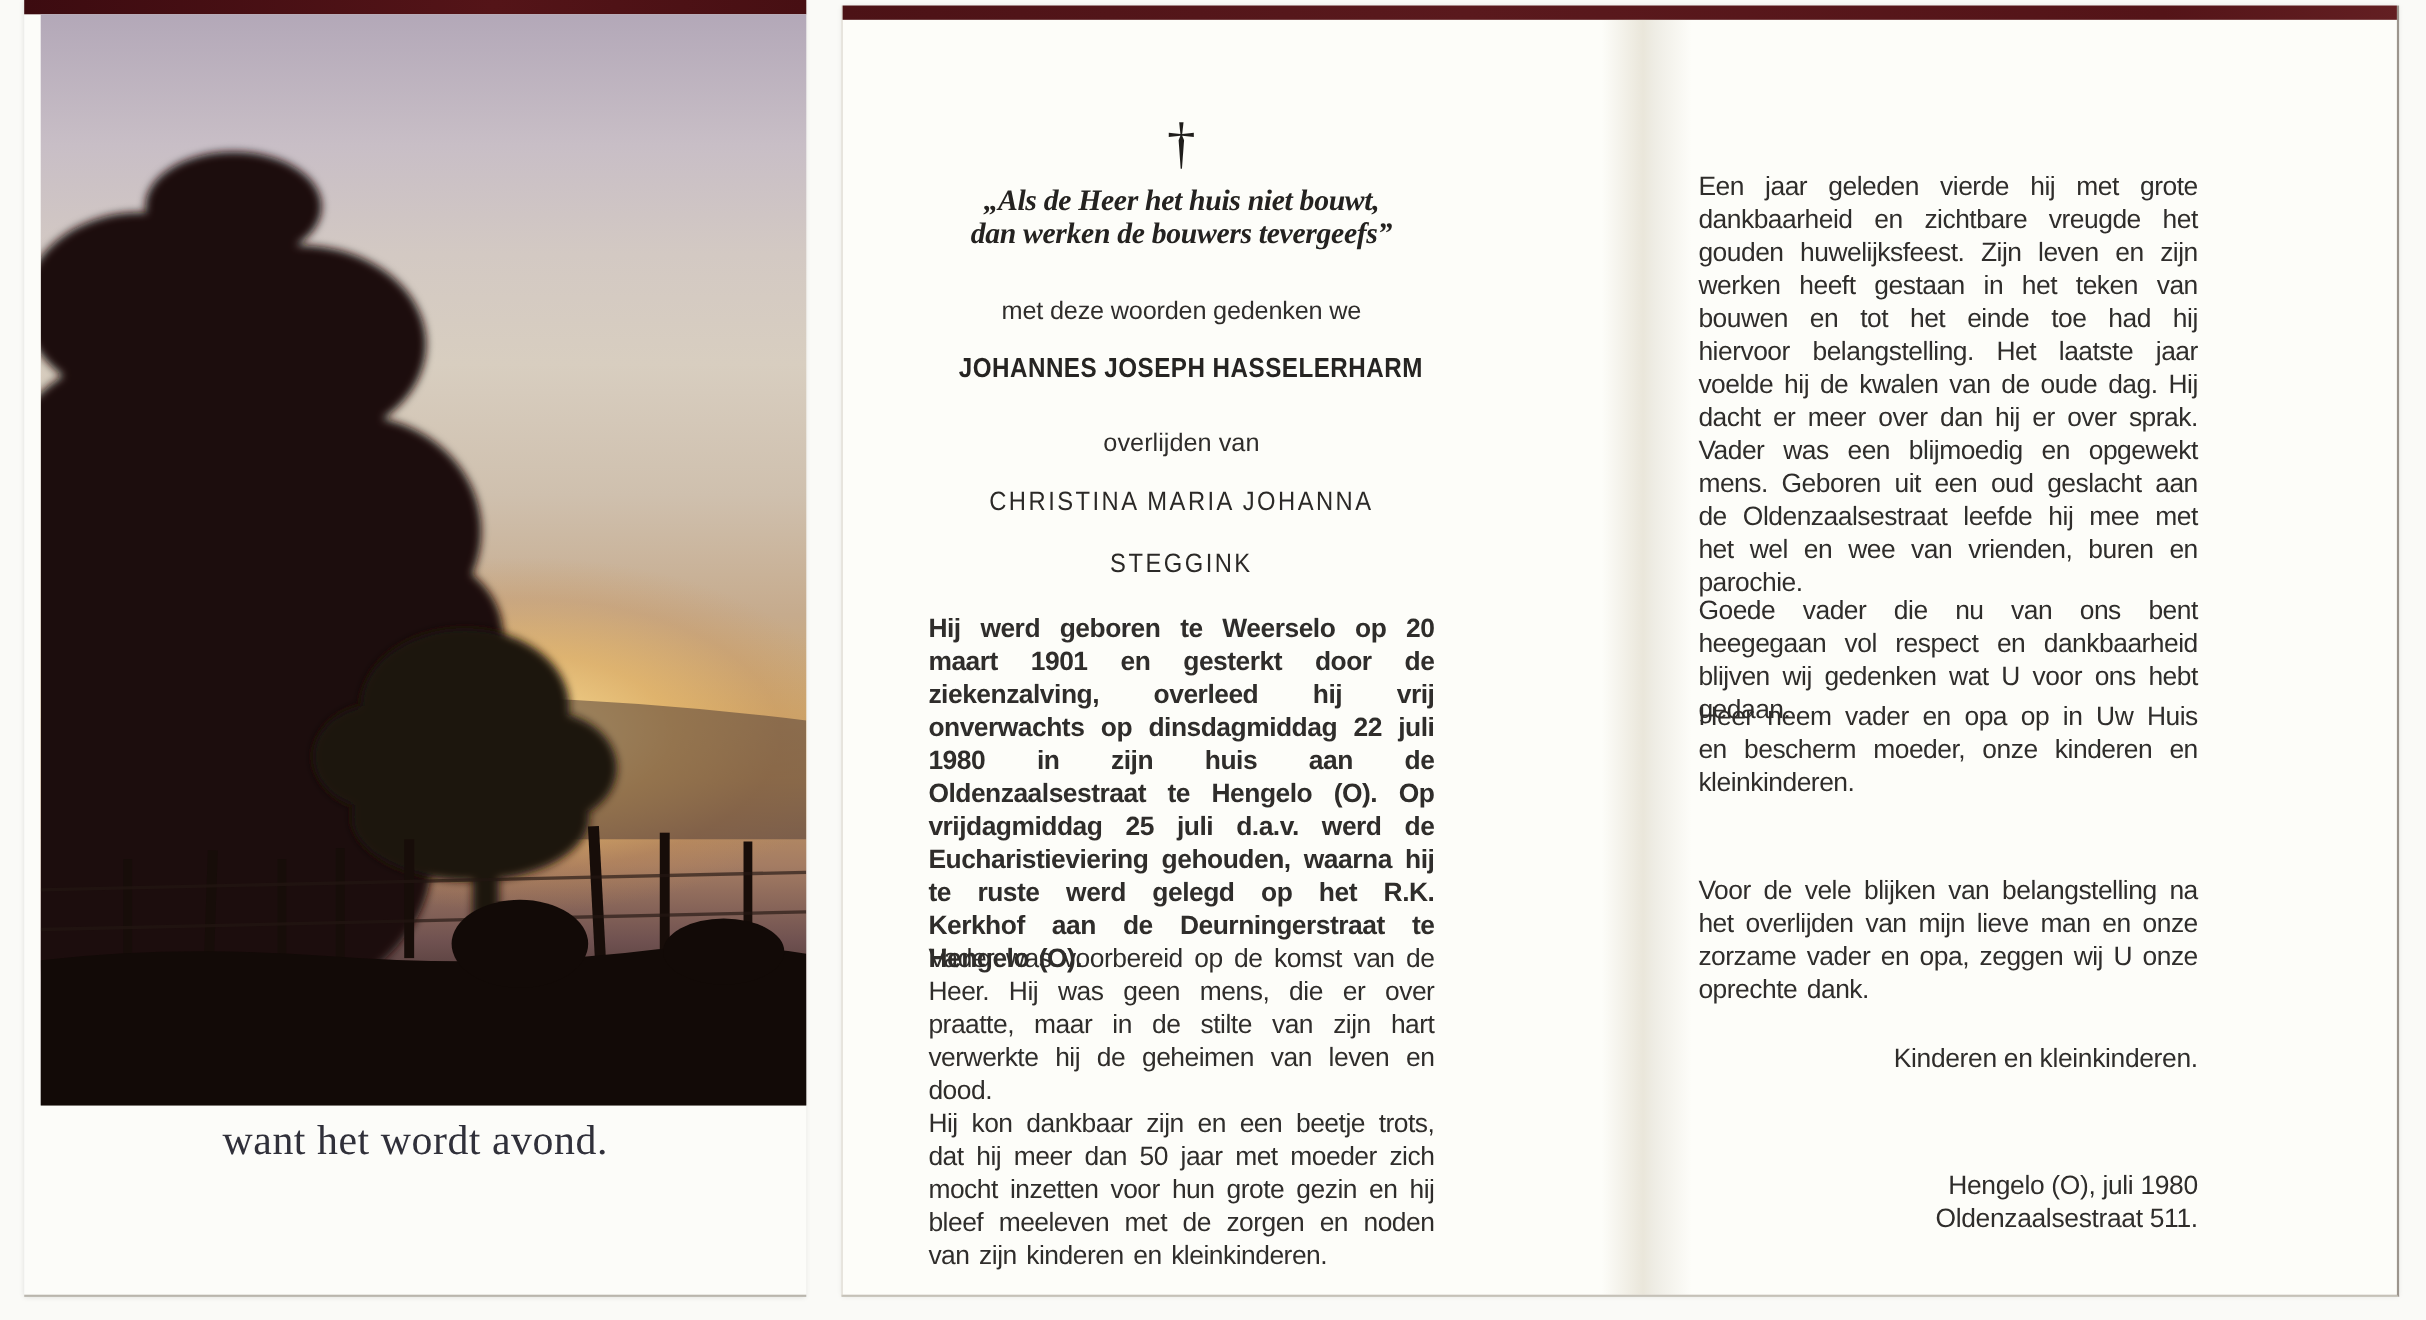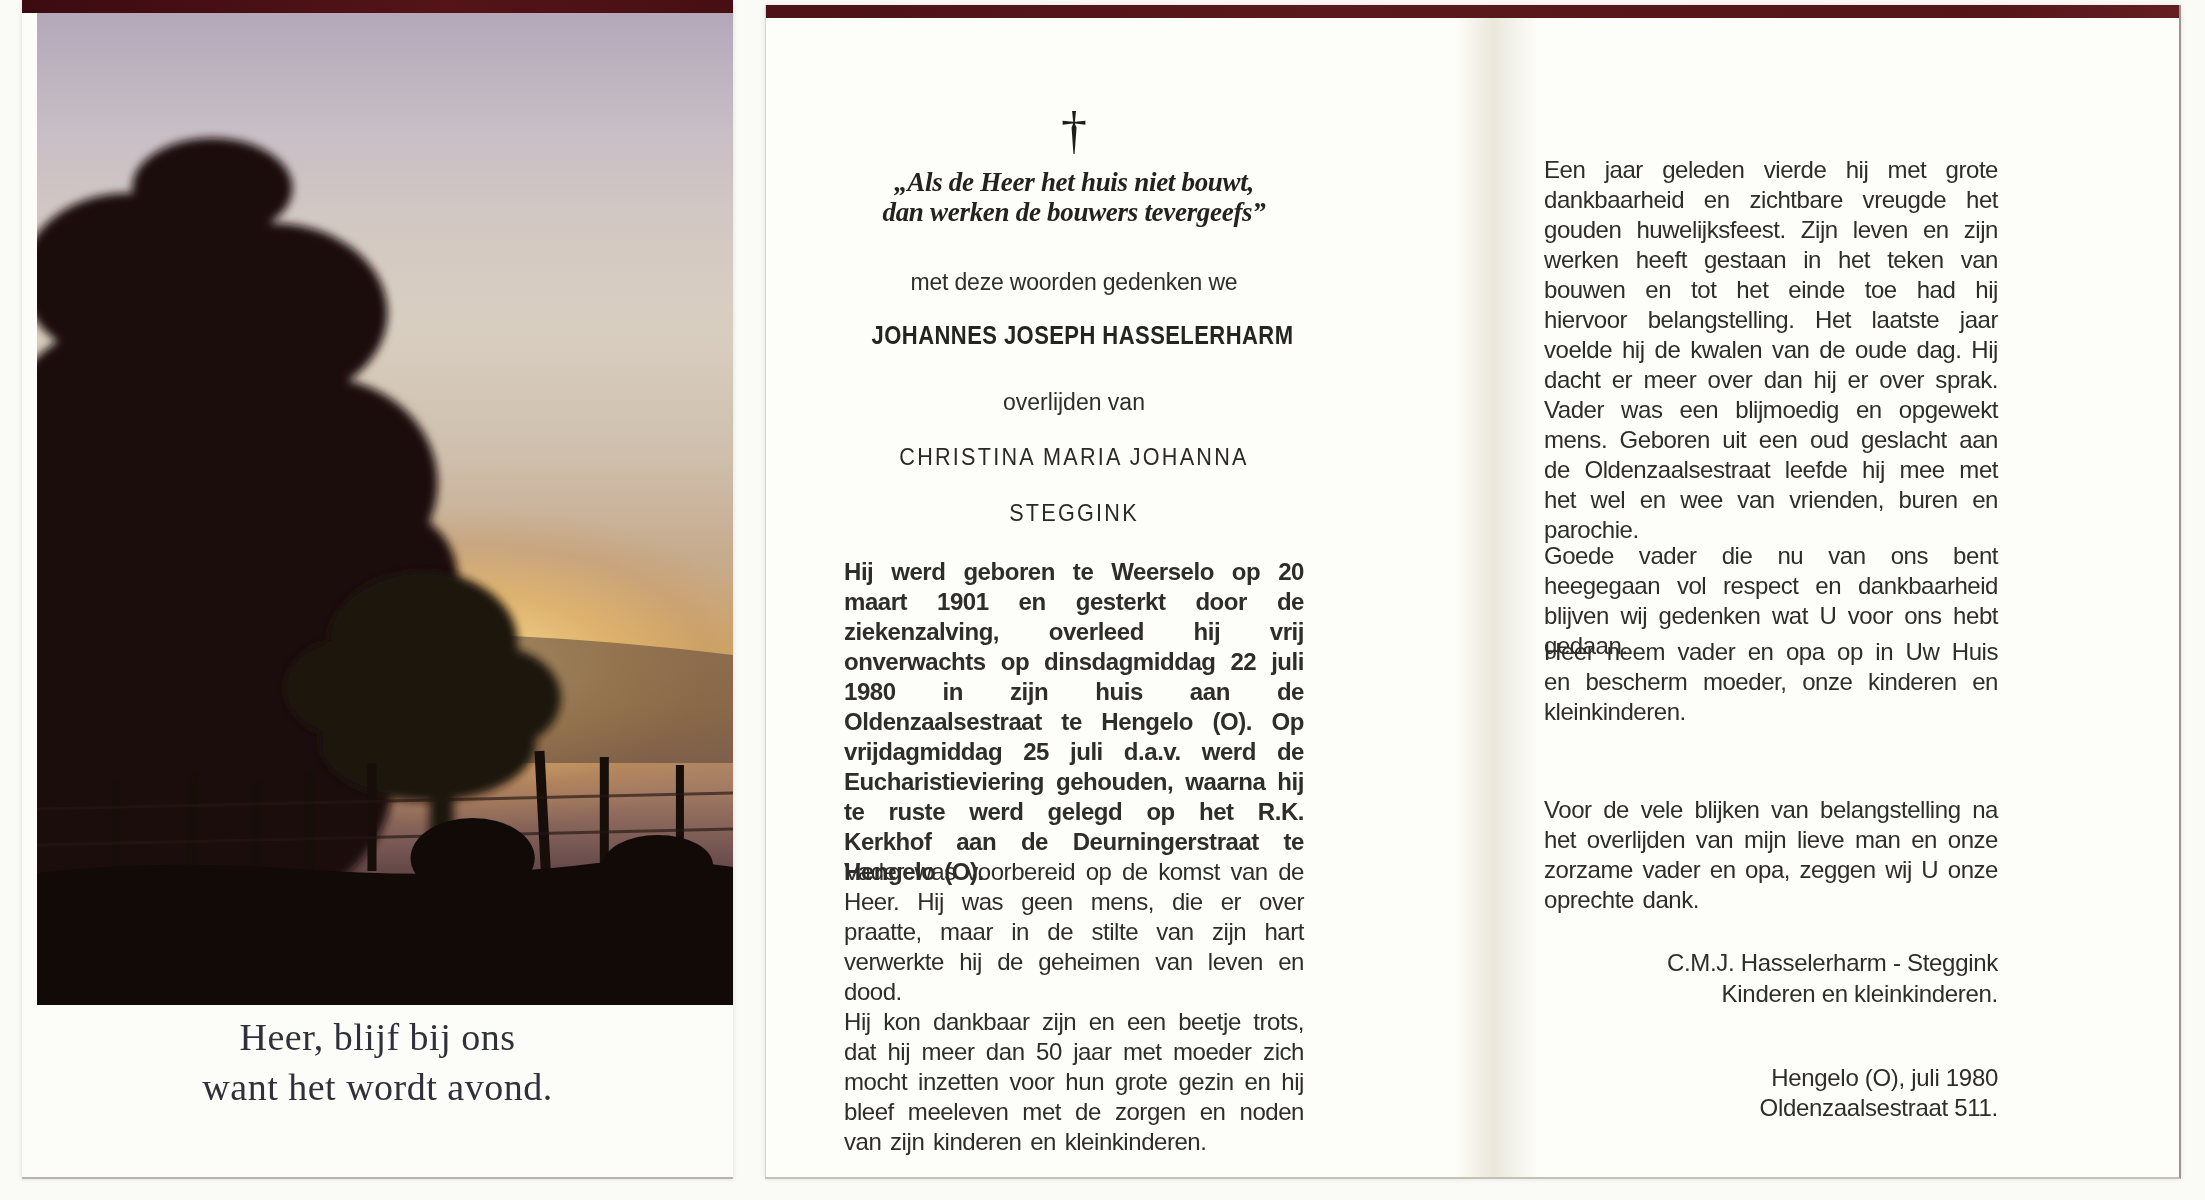--- a/index.html
+++ b/index.html
@@ -125,21 +125,20 @@
         <path d="M0 796 L695 780" stroke="#241712" stroke-width="3" fill="none" opacity=".65"></path>
         <path d="M0 832 L695 816" stroke="#241712" stroke-width="3" fill="none" opacity=".65"></path>
 
         <path d="M0 860 Q 120 846 260 856 Q 420 868 560 850 Q 630 844 695 854 L695 992 L0 992 Z" fill="#120a07"></path>
         <ellipse cx="435" cy="845" rx="62" ry="40" fill="#120a07"></ellipse>
         <ellipse cx="620" cy="852" rx="55" ry="30" fill="#120a07"></ellipse>
       </svg>
     </div>
 
     <div class="caption">
-      <div>Heer, blijf bij ons</div>
       <div>want het wordt avond.</div>
     </div>
   </div>
 
   <div class="inner-card">
     <div class="binding"></div>
     <div class="fold"></div>
 
     <div class="cross">†</div>
 
@@ -160,21 +159,20 @@
       <p>Vader was voorbereid op de komst van de Heer. Hij was geen mens, die er over praatte, maar in de stilte van zijn hart verwerkte hij de geheimen van leven en dood.</p>
       <p>Hij kon dankbaar zijn en een beetje trots, dat hij meer dan 50 jaar met moeder zich mocht inzetten voor hun grote gezin en hij bleef meeleven met de zorgen en noden van zijn kinderen en kleinkinderen.</p>
     </div>
 
     <div class="col col-right body-text right-p1">Een jaar geleden vierde hij met grote dankbaarheid en zichtbare vreugde het gouden huwelijksfeest. Zijn leven en zijn werken heeft gestaan in het teken van bouwen en tot het einde toe had hij hiervoor belangstelling. Het laatste jaar voelde hij de kwalen van de oude dag. Hij dacht er meer over dan hij er over sprak. Vader was een blijmoedig en opgewekt mens. Geboren uit een oud geslacht aan de Oldenzaalsestraat leefde hij mee met het wel en wee van vrienden, buren en parochie.</div>
     <div class="col col-right body-text right-p2">Goede vader die nu van ons bent heegegaan vol respect en dankbaarheid blijven wij gedenken wat U voor ons hebt gedaan.</div>
     <div class="col col-right body-text right-p3">Heer neem vader en opa op in Uw Huis en bescherm moeder, onze kinderen en kleinkinderen.</div>
     <div class="col col-right body-text right-p4">Voor de vele blijken van belangstelling na het overlijden van mijn lieve man en onze zorzame vader en opa, zeggen wij U onze oprechte dank.</div>
 
     <div class="signature">
-      <div>C.M.J. Hasselerharm - Steggink</div>
       <div>Kinderen en kleinkinderen.</div>
     </div>
 
     <div class="placeline">
       <div>Hengelo (O), juli 1980</div>
       <div>Oldenzaalsestraat 511.</div>
     </div>
   </div>
 
 </div>

